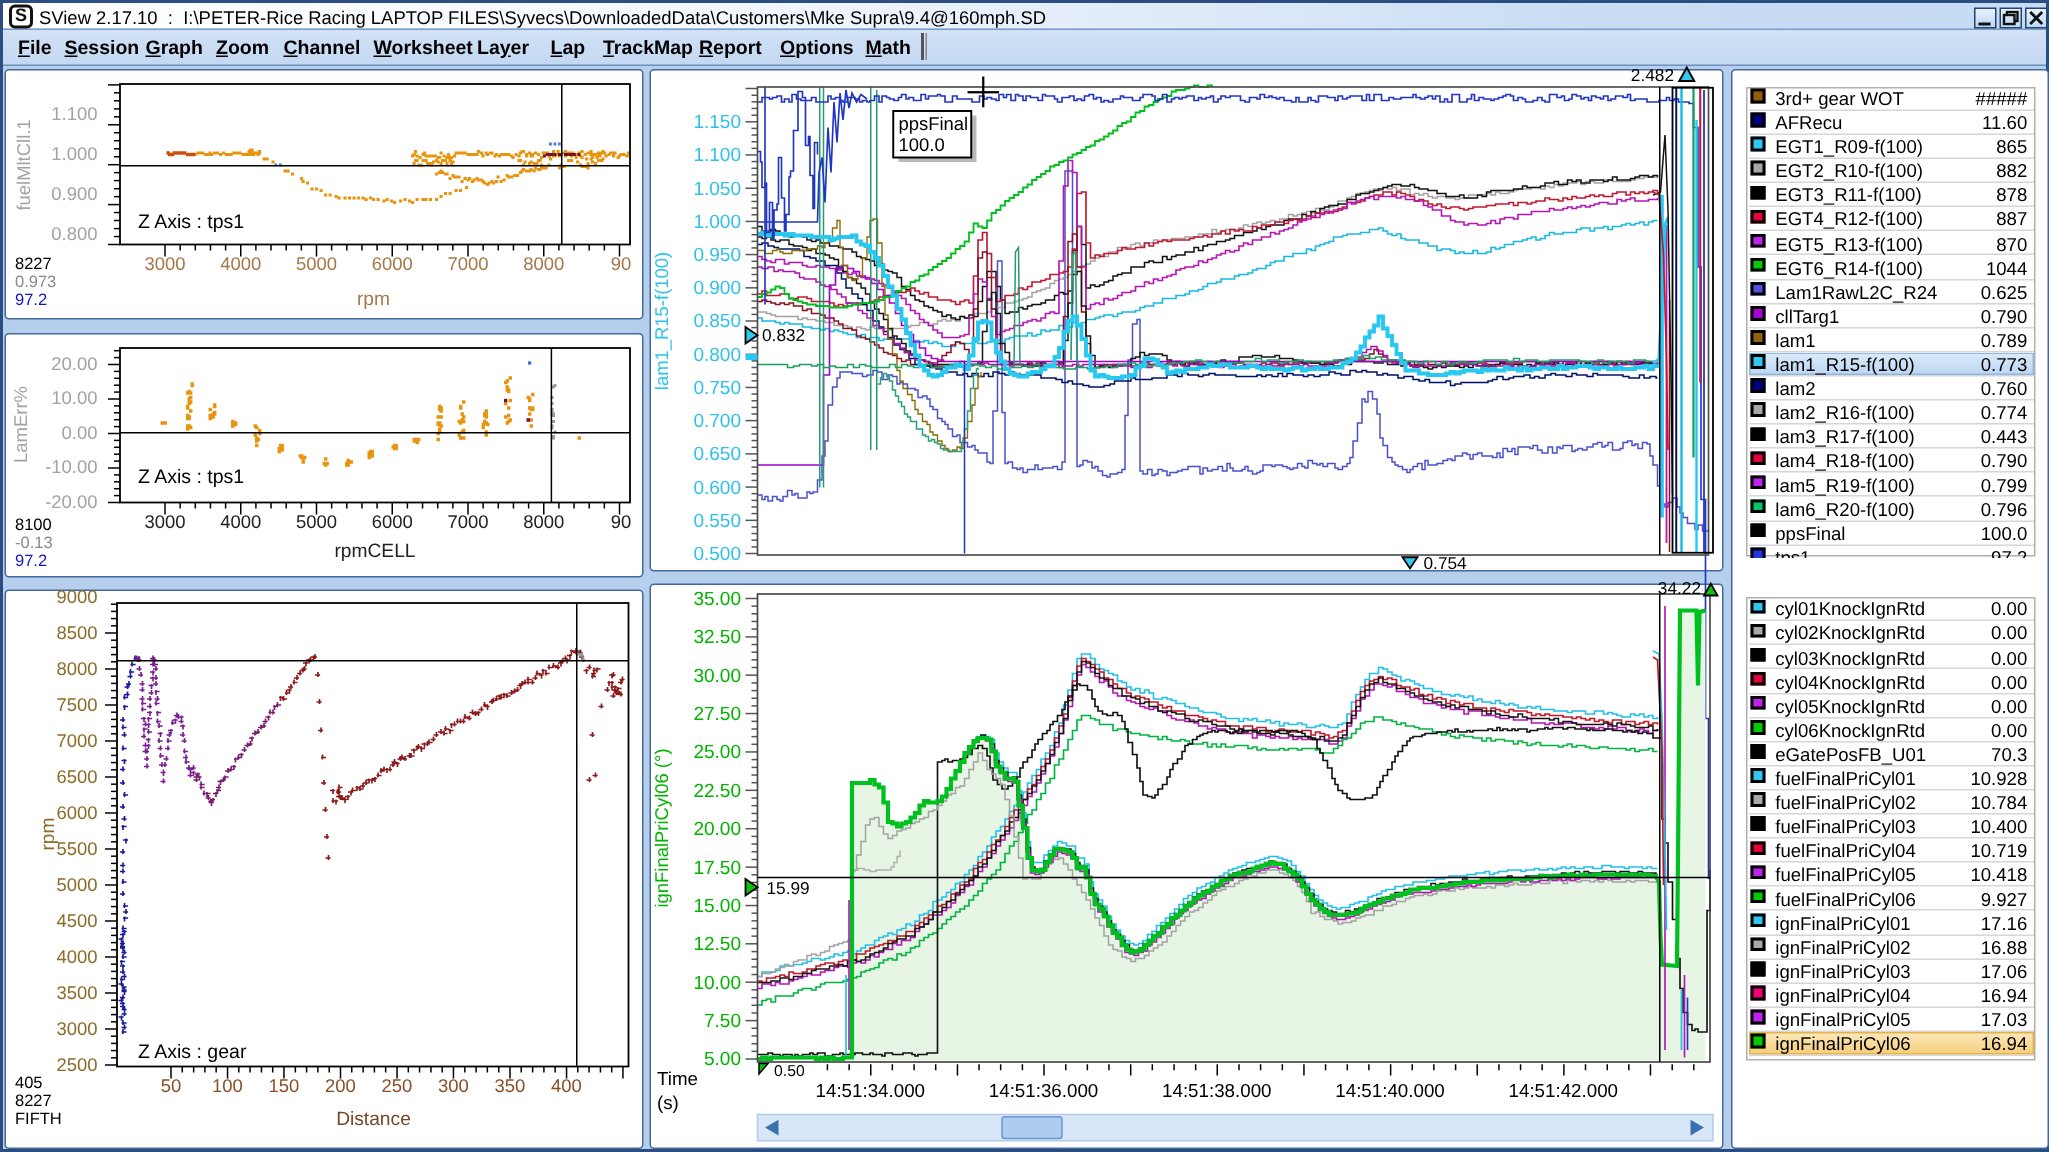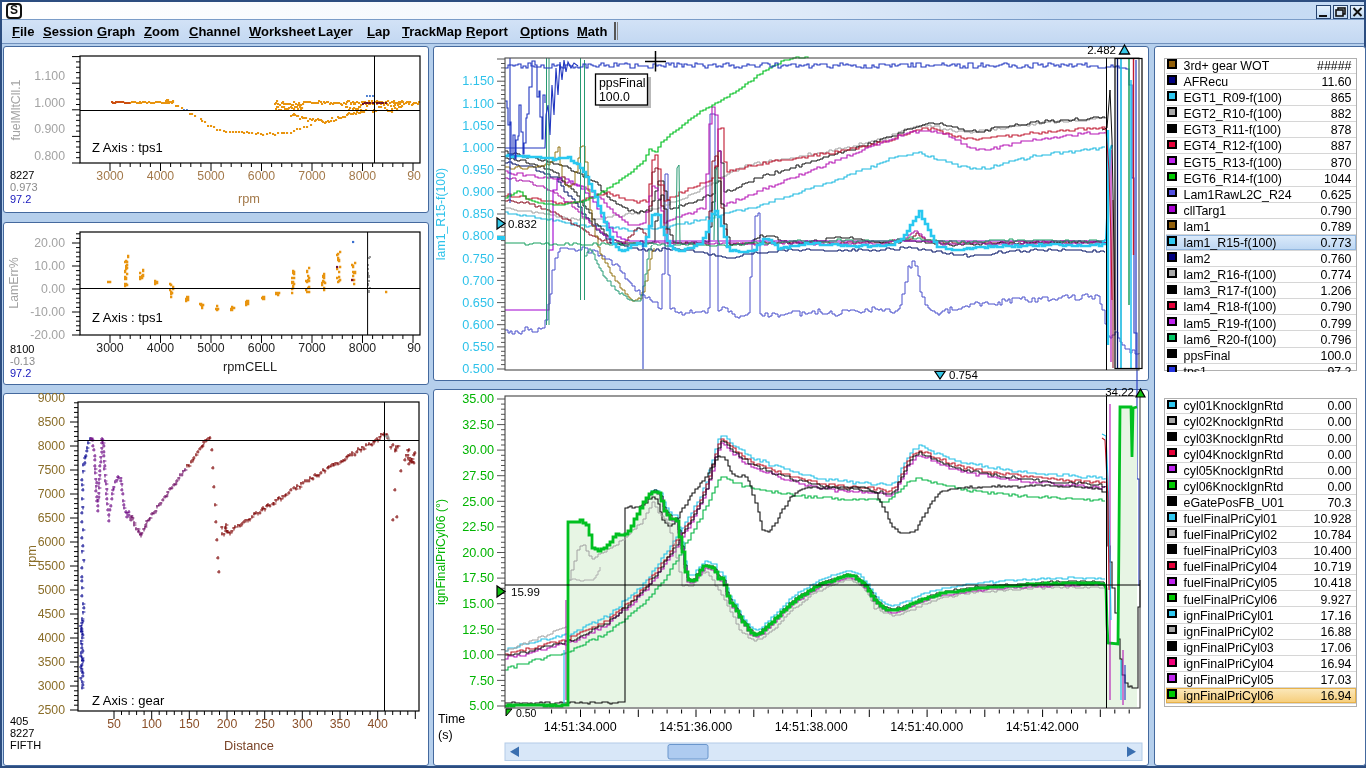--- a/index.html
+++ b/index.html
@@ -18,20 +18,21 @@
 .lbox{position:absolute;left:1162px;background:#fff;border:1px solid #b0b0b0;}
 .row{position:absolute;left:1163.5px;width:190px;height:16.1px;border-bottom:1px solid #d6d6d6;font-size:12.4px;color:#000;}
 .sw{position:absolute;left:1.5px;top:1.4px;width:9.5px;height:9.5px;border:2px solid #000;}
 .nm{position:absolute;left:18px;top:1.2px;}
 .vl{position:absolute;right:4px;top:1.2px;}
 </style></head>
 <body>
 <div id="win">
   <div id="title">
     <div id="icon">S</div>
+    <span class="txt">SView 2.17.10&nbsp; :&nbsp; I:\PETER-Rice Racing LAPTOP FILES\Syvecs\DownloadedData\Customers\Mke Supra\9.4@160mph.SD</span>
     <div class="wbtn" style="left:1314px;"><svg width="13" height="12">
           <rect x="2" y="9" width="8" height="2" fill="#111"></rect>
         </svg></div>
     <div class="wbtn" style="left:1331px;"><svg width="13" height="12">
           <rect x="4" y="2" width="7" height="6" fill="none" stroke="#111" stroke-width="1.6"></rect>
           <rect x="2" y="4" width="7" height="6" fill="#cfe2f6" stroke="#111" stroke-width="1.6"></rect>
         </svg></div>
     <div class="wbtn" style="left:1348px;"><svg width="13" height="12">
           <path d="M2.5 2 L10.5 10 M10.5 2 L2.5 10" stroke="#111" stroke-width="1.9"></path>
         </svg></div>
@@ -728,21 +729,21 @@
       <span class="vl">0.760</span>
     </div>
     <div class="row" style="top:267.1px;">
       <span class="sw" style="background:#a8a8a8"></span>
       <span class="nm">lam2_R16-f(100)</span>
       <span class="vl">0.774</span>
     </div>
     <div class="row" style="top:283.2px;">
       <span class="sw" style="background:#000000"></span>
       <span class="nm">lam3_R17-f(100)</span>
-      <span class="vl">1.206</span>
+      <span class="vl">0.443</span>
     </div>
     <div class="row" style="top:299.3px;">
       <span class="sw" style="background:#e60039"></span>
       <span class="nm">lam4_R18-f(100)</span>
       <span class="vl">0.790</span>
     </div>
     <div class="row" style="top:315.4px;">
       <span class="sw" style="background:#c023f0"></span>
       <span class="nm">lam5_R19-f(100)</span>
       <span class="vl">0.799</span>

